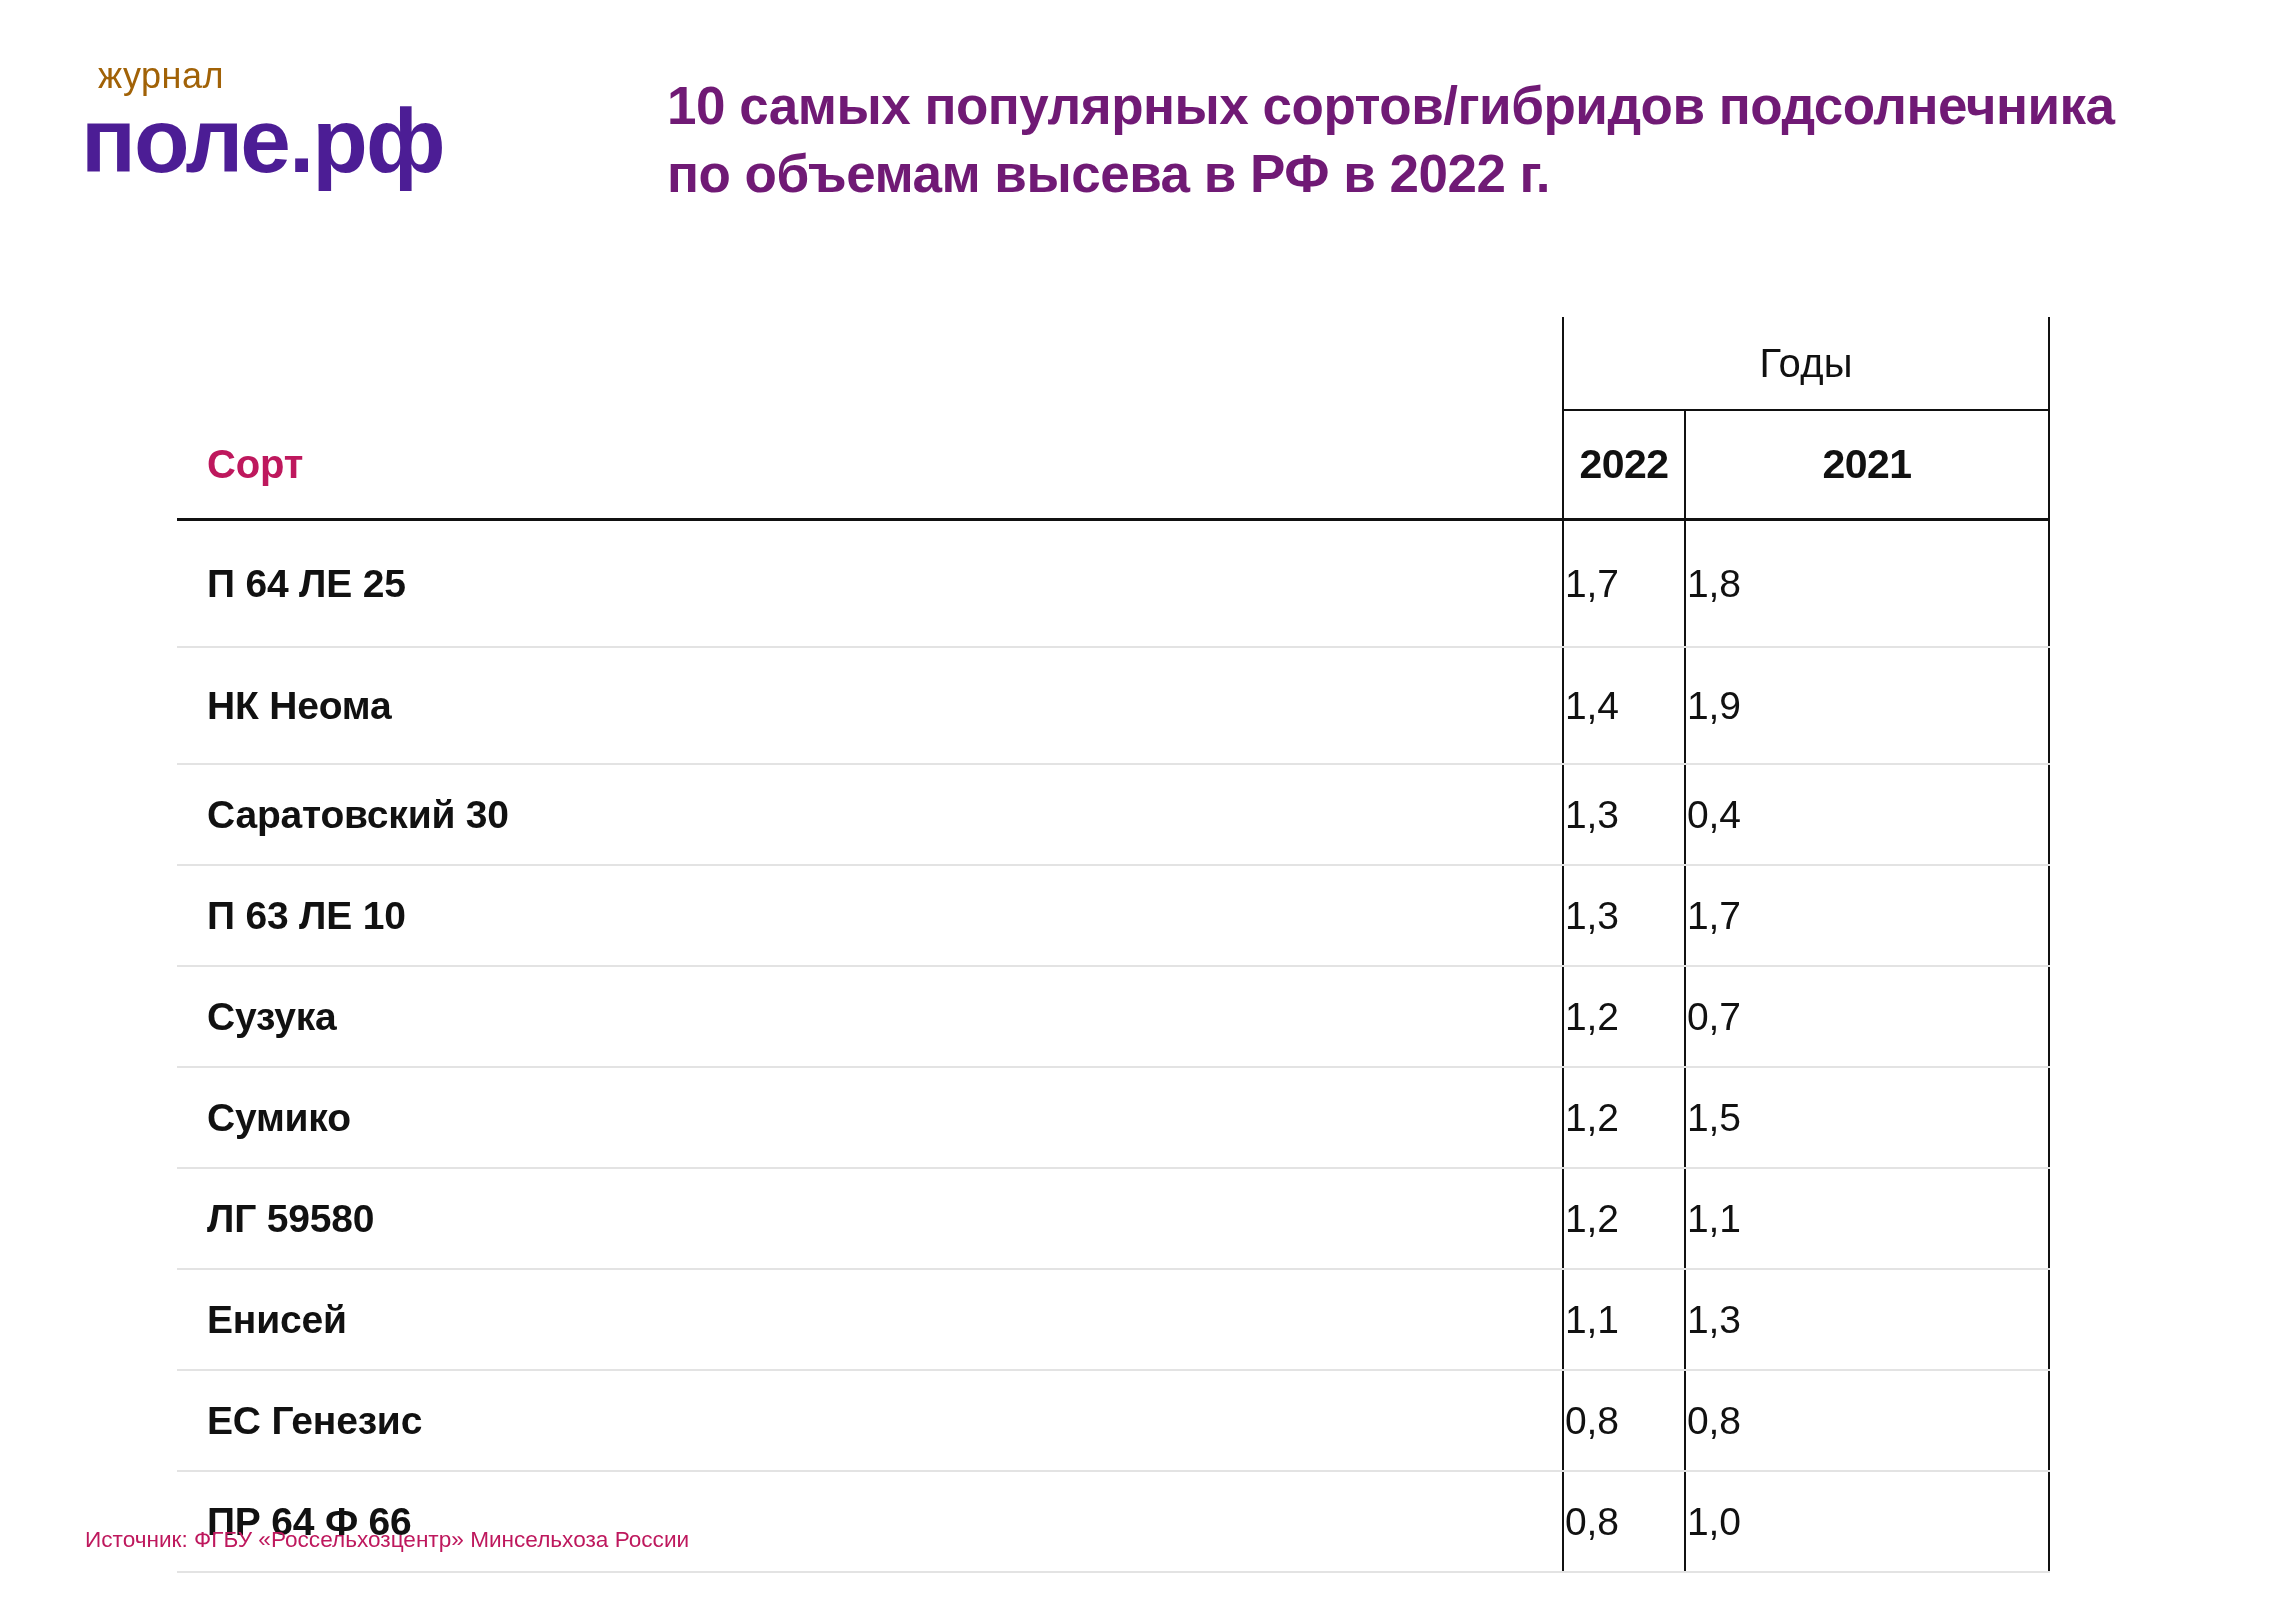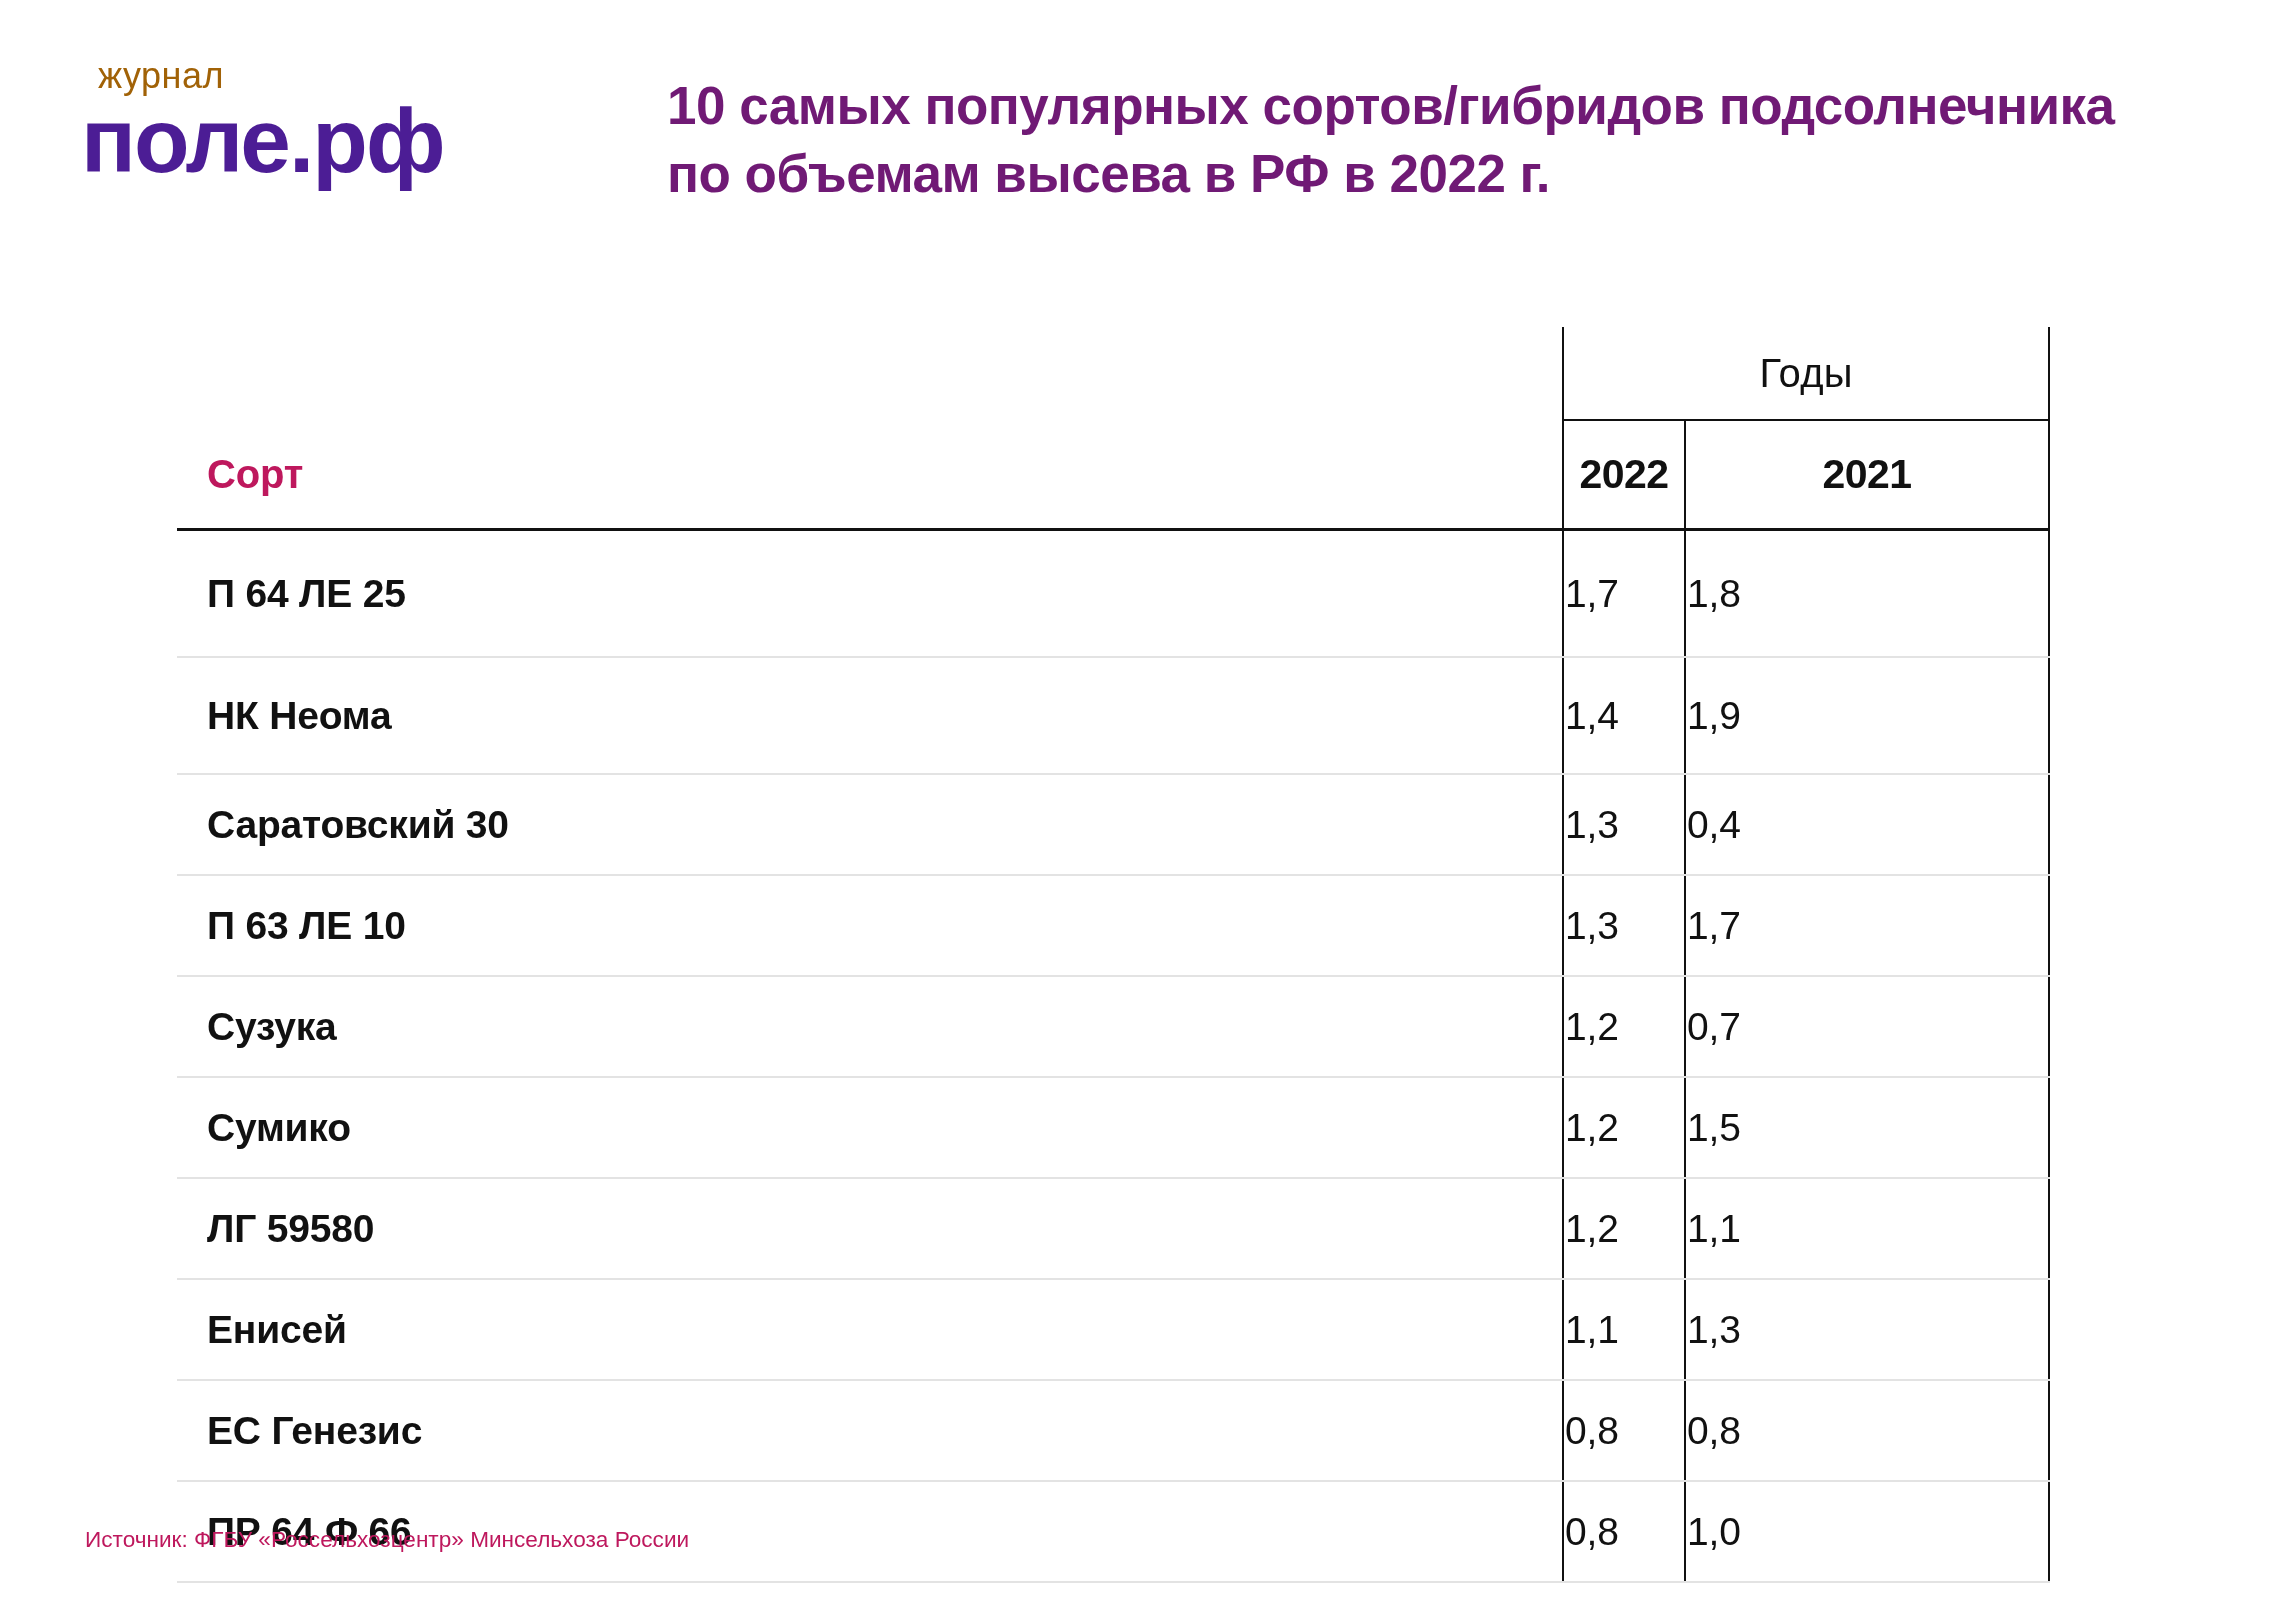--- a/index.html
+++ b/index.html
@@ -52,21 +52,21 @@
     font-weight: 700;
     color: #701a75;
     line-height: 1.28;
     letter-spacing: -0.5px;
   }
 
   
   #table-wrap {
     position: absolute;
     left: 177px;
-    top: 327px;
+    top: 317px;
     width: 1873px;
   }
   table.data {
     border-collapse: collapse;
     width: 100%;
     table-layout: fixed;
   }
   table.data col.c-name  { width: 1386px; }
   table.data col.c-y1    { width: 122px; }
   table.data col.c-y2    { width: 364px; }

